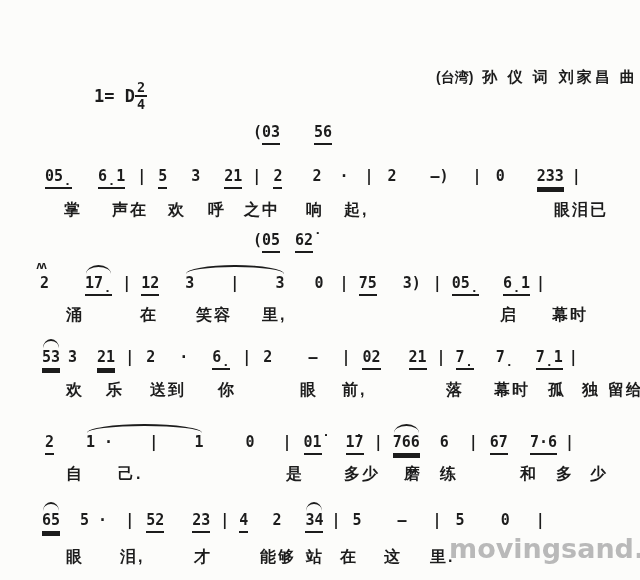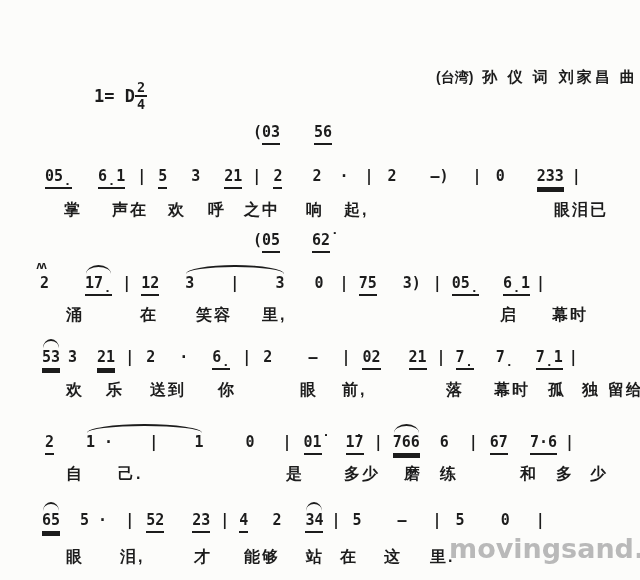--- a/index.html
+++ b/index.html
@@ -59,21 +59,21 @@
       <span class="lyr" style="left: 64px;">掌</span>
       <span class="lyr" style="left: 112px;">声在</span>
       <span class="lyr" style="left: 168px;">欢</span>
       <span class="lyr" style="left: 208px;">呼</span>
       <span class="lyr" style="left: 244px;">之中</span>
       <span class="lyr" style="left: 306px;">响</span>
       <span class="lyr" style="left: 344px;">起,</span>
       <span class="lyr" style="left: 529px; margin-left: 25px;">眼泪已</span>
     </div>
 
-  <div class="music" style="left:253px;top:230px"><span class="tok" style="margin-right: 0px;">(</span><span class="tok b1" style="margin-right: 32px;">05</span><span class="tok b1">62̇</span></div>
+  <div class="music" style="left:253px;top:230px"><span class="tok" style="margin-right: 0px;">(</span><span class="tok b1" style="margin-right: 15px;">05</span><span class="tok b1">62̇</span></div>
   <div class="music" style="left:40px;top:273px"><span class="tok" style="margin-right: 36px;">2<span class="mord">ʌʌ</span></span><span class="tok b1 tie" style="margin-right: 10px;">17̣</span><span class="tok" style="margin-right: 10px;">|</span><span class="tok b1" style="margin-right: 26px;">12</span><span class="tok tie" style="margin-right: 30px;">3    |    3</span><span class="tok" style="margin-right: 16px;">0</span><span class="tok" style="margin-right: 10px;">|</span><span class="tok b1" style="margin-right: 26px;">75</span><span class="tok" style="margin-right: 12px;">3)</span><span class="tok" style="margin-right: 10px;">|</span><span class="tok b1" style="margin-right: 24px;">05̣</span><span class="tok b1" style="margin-right: 6px;">6̣1</span><span class="tok">|</span></div>
   <div class="lyrics" style="top:305px">
       <span class="lyr" style="left: 66px;">涌</span>
       <span class="lyr" style="left: 140px;">在</span>
       <span class="lyr" style="left: 196px;">笑容</span>
       <span class="lyr" style="left: 262px;">里,</span>
       <span class="lyr" style="left: 500px;">启</span>
       <span class="lyr" style="left: 552px;">幕时</span>
     </div>
 
@@ -103,21 +103,21 @@
       <span class="lyr" style="left: 520px;">和</span>
       <span class="lyr" style="left: 556px;">多</span>
       <span class="lyr" style="left: 590px;">少</span>
     </div>
 
   <div class="music" style="left:42px;top:510px"><span class="tok b2 tie" style="margin-right: 20px;">65</span><span class="tok" style="margin-right: 18px;">5 ·</span><span class="tok" style="margin-right: 12px;">|</span><span class="tok b1" style="margin-right: 28px;">52</span><span class="tok b1" style="margin-right: 10px;">23</span><span class="tok" style="margin-right: 10px;">|</span><span class="tok b1" style="margin-right: 24px;">4</span><span class="tok" style="margin-right: 24px;">2</span><span class="tok b1 tie" style="margin-right: 8px;">34</span><span class="tok" style="margin-right: 12px;">|</span><span class="tok" style="margin-right: 36px;">5</span><span class="tok" style="margin-right: 26px;">—</span><span class="tok" style="margin-right: 14px;">|</span><span class="tok" style="margin-right: 36px;">5</span><span class="tok" style="margin-right: 26px;">0</span><span class="tok">|</span></div>
   <div class="lyrics" style="top:547px">
       <span class="lyr" style="left: 66px;">眼</span>
       <span class="lyr" style="left: 120px;">泪,</span>
       <span class="lyr" style="left: 194px;">才</span>
-      <span class="lyr" style="left: 244px;">能够</span>
+      <span class="lyr" style="left: 260px;">能够</span>
       <span class="lyr" style="left: 306px;">站</span>
       <span class="lyr" style="left: 340px;">在</span>
       <span class="lyr" style="left: 384px;">这</span>
       <span class="lyr" style="left: 430px;">里.</span>
     </div>
 
   <div class="watermark">movingsand.net</div>
 
 </div>
 

